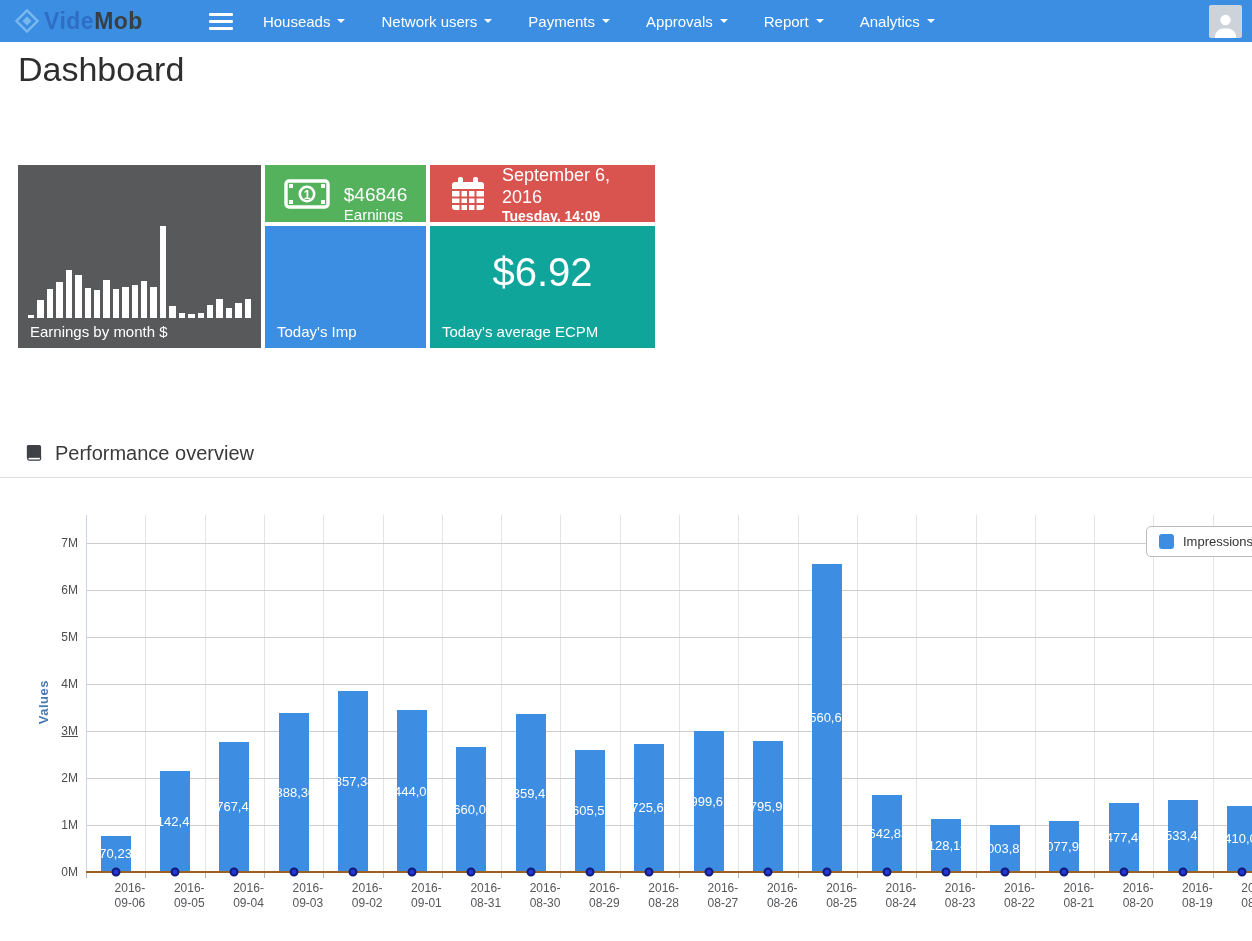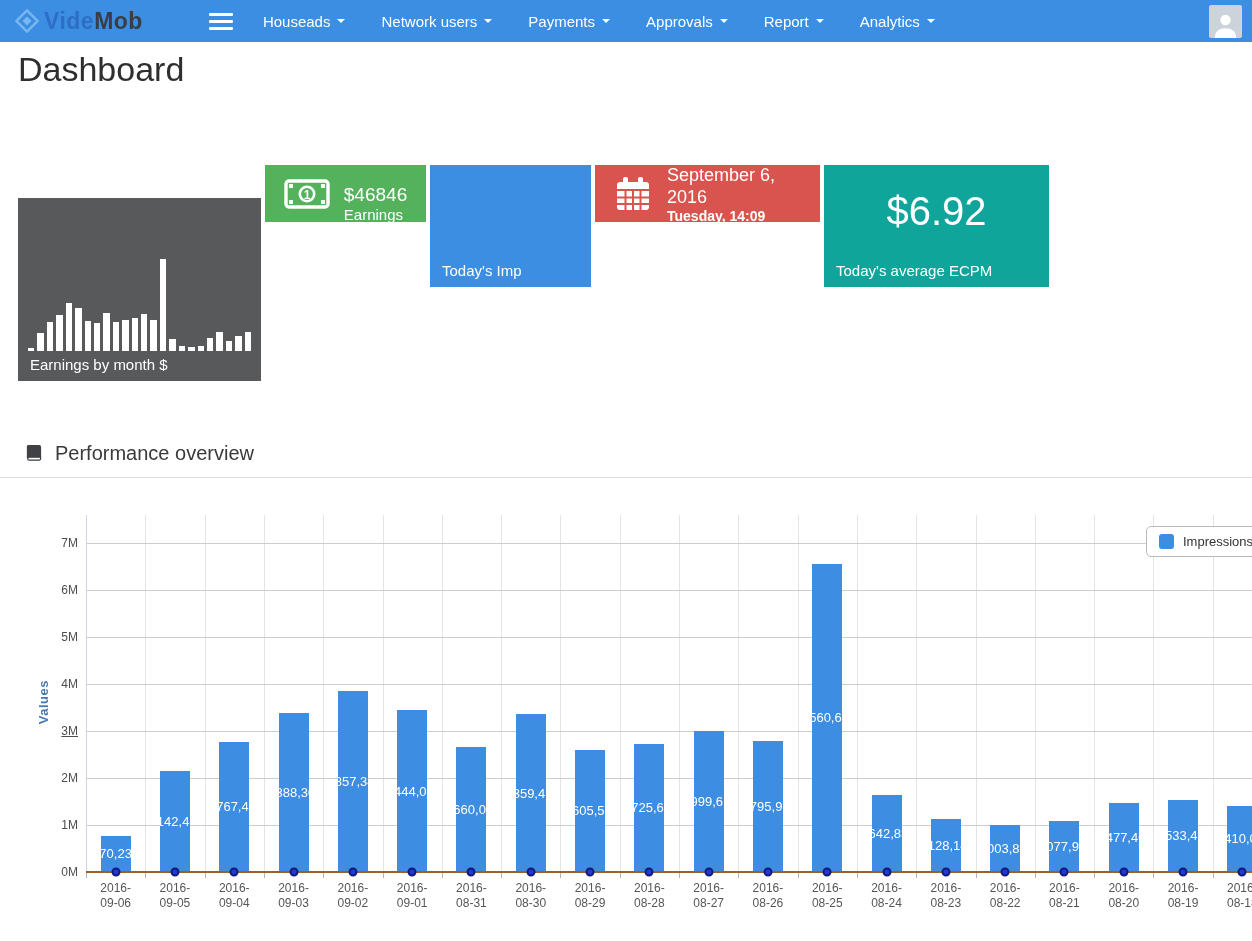--- a/index.html
+++ b/index.html
@@ -23,21 +23,21 @@
   .nav-item { color:#fff; font-size:15px; cursor:pointer; display:flex; align-items:center; white-space:nowrap; }
   .caret { display:inline-block; width:0; height:0; margin-left:7px; border-left:4px solid transparent; border-right:4px solid transparent; border-top:4px solid #fff; }
   .avatar { margin-left:auto; width:33px; height:33px; background:#ccd3db; border-radius:2px; display:flex; align-items:flex-end; justify-content:center; overflow:hidden; cursor:pointer; }
 
   
   .page-title { position:absolute; top:50px; left:18px; font-size:34px; font-weight:400; color:#2e2e2e; }
 
   
   .tiles { position:absolute; top:165px; left:18px; display:flex; gap:4px; }
   .tile { color:#fff; position:relative; }
-  .tile-col { display:flex; flex-direction:row; gap:4px; }
+  .tile-col { display:flex; flex-direction:column; gap:4px; }
   .tile-dark { width:243px; height:183px; }
   .mini-chart { position:absolute; left:10px; right:10px; bottom:30px; height:96px; display:flex; align-items:flex-end; gap:3px; }
   .mini-bar { flex:1; background:#fff; }
   .tile-caption { position:absolute; left:12px; bottom:8px; font-size:15px; color:#fff; }
   .tile-green { width:161px; height:57px; display:flex; align-items:center; justify-content:center; gap:14px; }
   .tile-red { width:225px; height:57px; display:flex; align-items:center; gap:16px; padding-left:20px; }
   .tile-stat-value { font-size:19px; line-height:22px;margin-top:20px; }
   .tile-stat-label { font-size:15px; }
   .tile-date-line1 { font-size:18px; line-height:22px; }
   .tile-date-line2 { font-size:14px; font-weight:bold;text-decoration:underline; }
@@ -51,21 +51,21 @@
   .section-title { font-size:20px; color:#3a3a3a; }
   .divider { position:absolute; top:477px; left:0; right:0; height:1px; background:#ddd; }
 
   
   .chart { position:absolute; top:480px; left:0; width:1252px; height:455px; }
   .hgrid { position:absolute; height:1px; background:#cdcdcd; }
   .vgrid { position:absolute; width:1px; background:#e4e4e4; }
   .yaxis-line { position:absolute; width:1px; background:#c8d8e8; }
   .xaxis-line { position:absolute; height:2px; background:#9a6125; }
   .ytick-label { position:absolute; width:40px; text-align:right; font-size:12px; color:#4d4d4d; }
-  .xtick-label { position:absolute; text-align:center; font-size:12px; color:#55565a; line-height:15px; white-space:pre-line; }
+  .xtick-label { position:absolute; text-align:right; font-size:12px; color:#55565a; line-height:15px; white-space:pre-line; }
   .axis-tick { position:absolute; width:1px; height:5px; background:#b5b5b5; }
   .bar { position:absolute; display:flex; align-items:center; justify-content:center; overflow:hidden; }
   .bar-label { white-space:nowrap; font-size:13px; color:#fff; }
   .marker { position:absolute; width:9px; height:9px; border-radius:50%; background:#2336d6; border:2px solid #111b7a; transform:translate(-50%,-50%); }
   .ylabel { position:absolute; writing-mode:vertical-rl; transform:rotate(180deg); font-size:13px; font-weight:bold; color:#4679b2; letter-spacing:0.5px; }
   .legend { position:absolute; display:flex; align-items:center; gap:9px; background:#fff; border:1px solid #bbb; border-radius:5px; padding:7px 14px 7px 12px; cursor:pointer; }
   .legend-swatch { width:15px; height:15px; border-radius:3px; }
   .legend-label { font-size:13px; color:#333; white-space:nowrap; }
 </style>
 </head>
@@ -120,21 +120,21 @@
       <svg width="27" height="27" viewBox="0 0 24 24">
         <circle cx="12" cy="8" r="4.6" fill="#fff"></circle>
         <path d="M2.5 24c0-6 4.3-8.6 9.5-8.6s9.5 2.6 9.5 8.6z" fill="#fff"></path>
       </svg>
     </div>
   </header>
 
   <h1 class="page-title">Dashboard</h1>
 
   <section class="tiles">
-    <div class="tile tile-dark" id="tile-dark" style="background: rgb(88, 89, 91); margin-top: 33px;">
+    <div class="tile tile-dark" id="tile-dark" style="background: rgb(88, 89, 91);">
       <div class="mini-chart" id="mini-chart">
           <div class="mini-bar" style="height: 2.76px;"></div>
           <div class="mini-bar" style="height: 18.4px;"></div>
           <div class="mini-bar" style="height: 28.52px;"></div>
           <div class="mini-bar" style="height: 35.88px;"></div>
           <div class="mini-bar" style="height: 47.84px;"></div>
           <div class="mini-bar" style="height: 43.24px;"></div>
           <div class="mini-bar" style="height: 30.36px;"></div>
           <div class="mini-bar" style="height: 27.6px;"></div>
           <div class="mini-bar" style="height: 37.72px;"></div>

